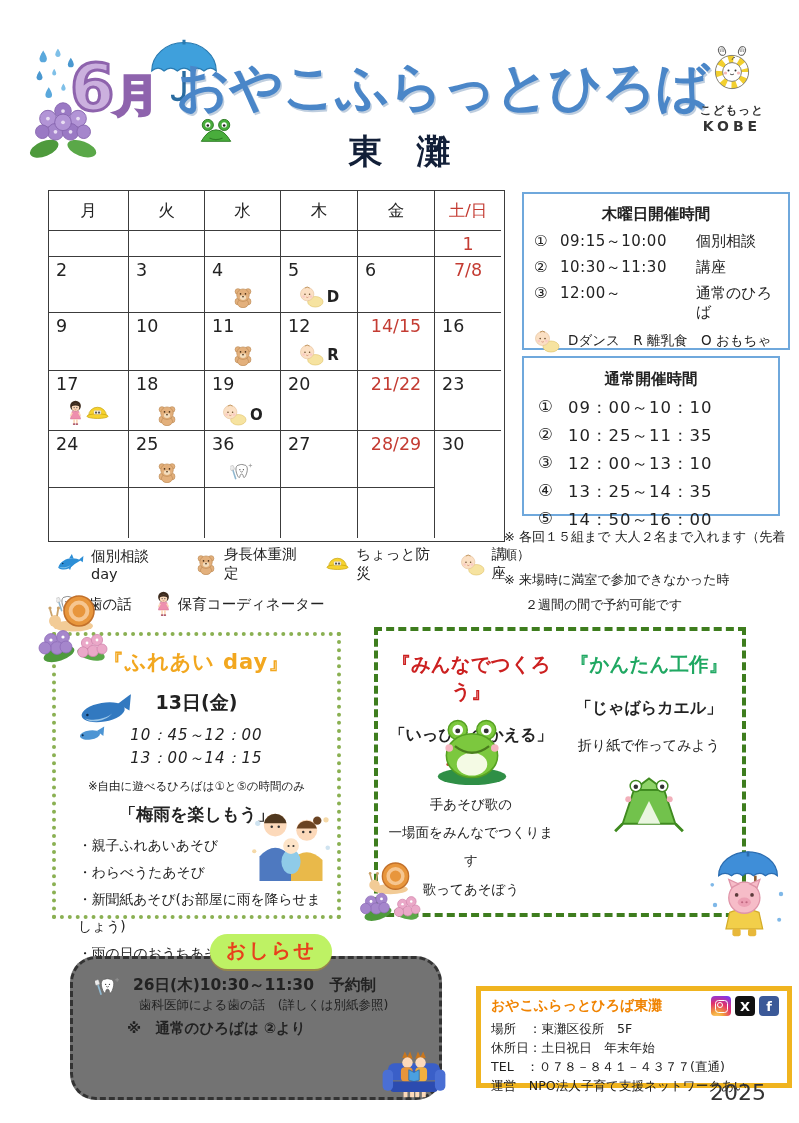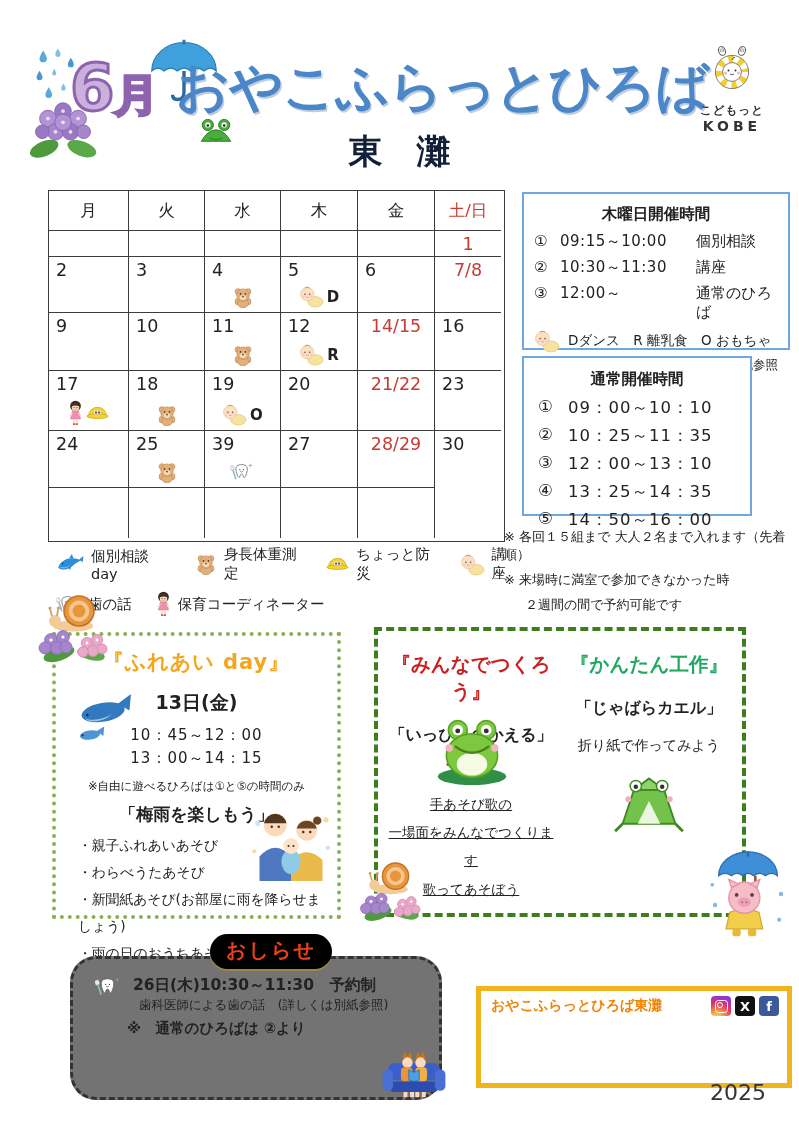--- a/index.html
+++ b/index.html
@@ -36,21 +36,21 @@
   .red{color:#c43c33;}
   .cal-icons{position:absolute;left:0;right:0;bottom:4px;display:flex;align-items:center;justify-content:center;gap:3px;}
   .cal-letter{font-size:15px;font-weight:700;}
   .hl{box-shadow:inset 0 0 0 4px #e9b42e;}
   .hl .cal-icons{bottom:auto;top:7px;justify-content:flex-end;padding-right:9px;}
   .cal-note{position:absolute;left:0;right:0;bottom:4px;text-align:center;font-size:10.5px;color:#222;}
 
   
   .bluebox{border:2px solid #6fa8dc;box-sizing:border-box;background:#fff;}
   #thursday-panel{left:522px;top:192px;width:268px;height:158px;padding:6px 10px;}
-  #normal-panel{left:522px;top:356px;width:230px;height:160px;padding:7px 14px;}
+  #normal-panel{left:522px;top:356px;width:258px;height:160px;padding:7px 14px;}
   .p-title{font-size:15.5px;font-weight:700;text-align:center;margin:4px 0 7px;}
   .t-row{display:flex;font-size:15px;margin:7px 0;}
   .t-num{width:26px;}
   .t-time{width:136px;letter-spacing:.5px;}
   .t-label{flex:1;}
   .codes{display:flex;align-items:center;gap:8px;font-size:13.5px;margin-top:3px;}
   .p-note{font-size:12.5px;text-align:right;margin-top:4px;}
   .n-row{display:flex;font-size:16.5px;margin:6px 0;letter-spacing:1px;}
   .n-num{width:30px;}
   #usage-notes{left:504px;top:521px;width:294px;}
@@ -62,21 +62,21 @@
   .lg-row{display:flex;align-items:center;gap:24px;margin-bottom:8px;}
   .lg-item{display:flex;align-items:center;gap:7px;font-size:14.5px;}
   .ic{display:inline-flex;align-items:center;justify-content:center;}
 
   
   #fureai-box{left:52px;top:632px;width:289px;height:287px;border:4px dotted #8ab052;
               box-sizing:border-box;text-align:center;padding:12px 8px 6px;}
   .f-title{color:#f2a71f;font-size:21px;font-weight:800;letter-spacing:1px;}
   .f-date{font-size:19px;font-weight:800;margin-top:14px;}
   #whales{position:absolute;left:18px;top:58px;width:64px;height:50px;}
-  .f-time{font-size:15px;line-height:1.5;margin-top:8px;letter-spacing:1px;}
+  .f-time{font-size:15px;line-height:1.5;margin-top:8px;letter-spacing:1px;font-style:italic;}
   .f-note{font-size:11.5px;margin-top:10px;}
   .f-theme{font-size:17px;font-weight:800;margin-top:9px;}
   #fureai-items{text-align:left;margin-top:6px;padding-left:14px;}
   .f-item{font-size:13.8px;line-height:1.95;}
   #family{position:absolute;right:4px;top:170px;width:84px;height:80px;}
   #snail1{left:26px;top:588px;width:98px;height:80px;z-index:3;}
 
   
   #tsukurou-box{left:374px;top:627px;width:372px;height:290px;border:4px dashed #3e7d1e;
                 box-sizing:border-box;display:flex;text-align:center;padding:10px 4px;}
@@ -84,29 +84,29 @@
   .t-title-red{color:#cc2020;font-size:19.5px;font-weight:800;margin-top:10px;}
   .t-title-green{color:#1fa862;font-size:19.5px;font-weight:800;margin-top:10px;}
   .t-sub{font-size:16px;font-weight:800;margin-top:20px;}
   .t-lead{font-size:14px;margin-top:18px;}
   .frog-area{position:relative;width:110px;height:98px;margin-top:2px;}
   .frog-area svg{position:absolute;left:14px;bottom:0;width:84px;height:76px;}
   .mus1{position:absolute;left:28px;top:-2px;font-size:22px;color:#c0392b;font-weight:700;}
   .mus2{position:absolute;left:66px;top:12px;font-size:19px;color:#e060a0;font-weight:700;}
   #origami{width:76px;height:64px;margin-top:16px;}
   .t-line{font-size:13.5px;line-height:2.1;}
-  .t-lines-l{margin-top:4px;text-decoration:underline;}
+  .t-lines-l{margin-top:4px;}
   .t-lines-r{margin-top:16px;}
   #snail2{left:350px;top:856px;width:84px;height:70px;z-index:3;}
   #pig{left:702px;top:850px;width:92px;height:88px;z-index:3;}
 
   
   #oshirase-box{left:70px;top:956px;width:372px;height:144px;border:3px dashed #333;border-radius:26px;
                 box-sizing:border-box;padding:16px 12px 8px 20px;background:#737373;}
-  #oshirase-title{left:210px;top:934px;background:#000000;border-radius:18px;padding:3px 16px 5px;
+  #oshirase-title{left:210px;top:934px;background:#bef264;border-radius:18px;padding:3px 16px 5px;
                   font-size:20px;font-weight:800;color:#e8401c;z-index:4;letter-spacing:2px;
                   box-shadow:0 2px 0 rgba(220,170,0,.35);}
   .o-item{display:flex;gap:10px;margin-bottom:2px;}
   .o-icvox{width:30px;display:flex;justify-content:center;align-items:flex-start;padding-top:1px;}
   .o-l1{font-size:15.5px;font-weight:700;}
   .o-l2{font-size:12.5px;padding-left:6px;margin-top:1px;}
   .o-l4{font-size:12.5px;text-align:right;padding-right:22px;}
   .o-note{font-size:14.5px;font-weight:700;margin-top:5px;padding-left:34px;}
   #sofa{left:380px;top:1048px;width:68px;height:54px;z-index:5;}
 
@@ -576,21 +576,21 @@
         <div class="cal-day">25</div>
         <div class="cal-icons">
           <span class="ic">
             <svg viewBox="0 0 24 24" width="22" height="22">
               <use href="#sym-teddy"></use>
             </svg>
           </span>
         </div>
       </div>
       <div class="cal-cell">
-        <div class="cal-day">39</div>
+        <div class="cal-day">36</div>
         <div class="cal-icons">
           <span class="ic">
             <svg viewBox="0 0 28 24" width="25" height="21">
               <use href="#sym-tooth"></use>
             </svg>
           </span>
         </div>
       </div>
       <div class="cal-cell">
         <div class="cal-day">27</div>
@@ -817,16 +817,22 @@
     <div class="i-head">
       <div class="i-title">おやこふらっとひろば東灘</div>
       <div class="i-social">
         <span class="soc ig">
             <span class="ig-inner"></span>
           </span>
         <span class="soc xx">X</span>
         <span class="soc fb">f</span>
       </div>
     </div>
+    <div id="info-rows">
+        <div class="i-row">場所　：東灘区役所　5F</div>
+        <div class="i-row">休所日：土日祝日　年末年始</div>
+        <div class="i-row">TEL　：０７８－８４１－４３７７(直通)</div>
+        <div class="i-row">運営　NPO法人子育て支援ネットワークあい</div>
+      </div>
   </div>
 
   <div class="abs" id="year">2025</div>
 </div>
 
 </body></html>

